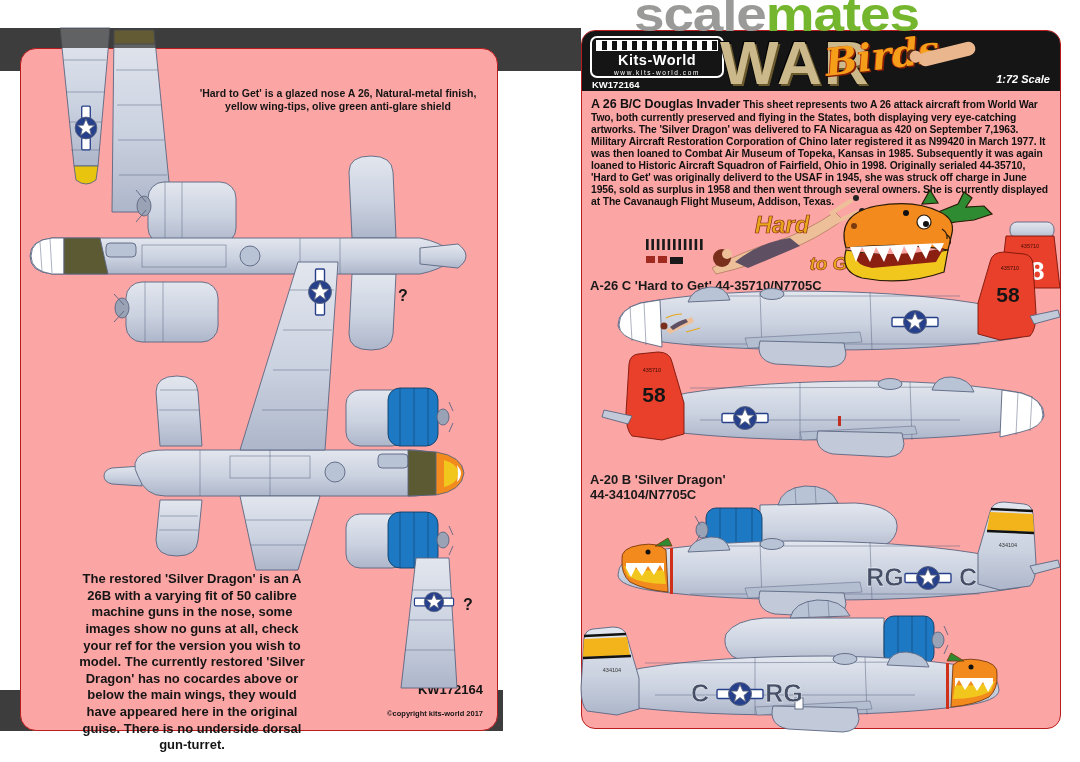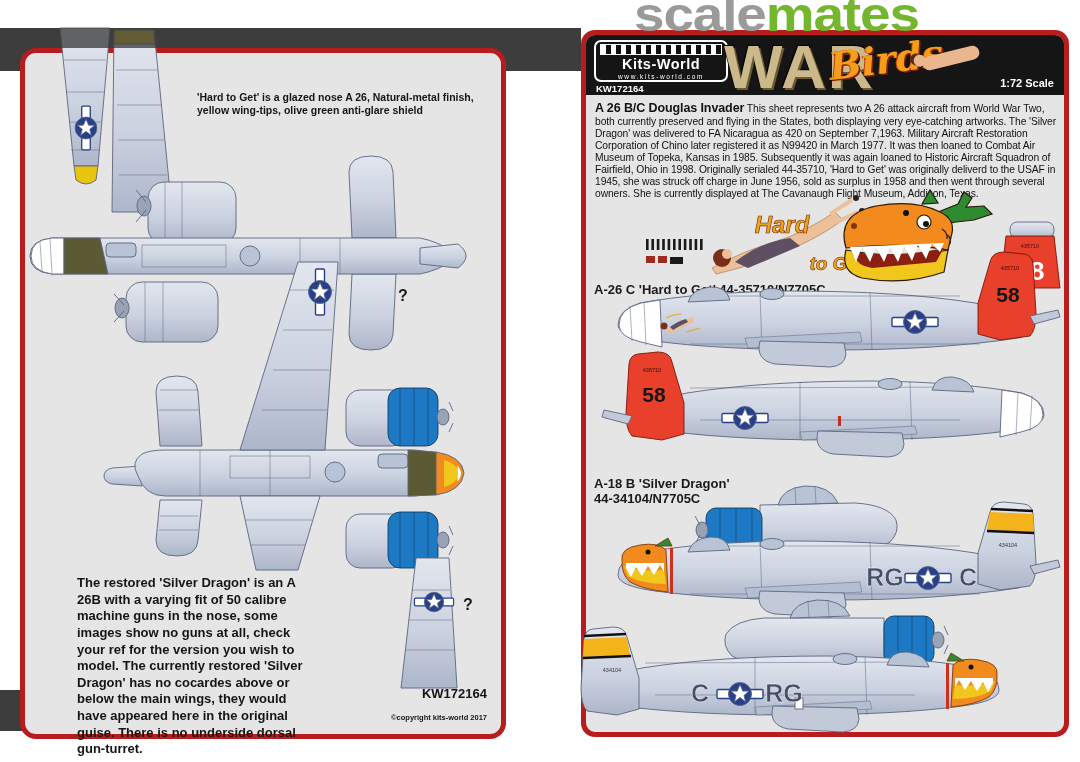--- a/index.html
+++ b/index.html
@@ -2,25 +2,25 @@
 <html><head>
 <meta charset="utf-8">
 <style>
   html,body{margin:0;padding:0;background:#fff;}
   .canvas{position:relative;width:1080px;height:762px;background:#fff;overflow:hidden;
           font-family:"Liberation Sans",sans-serif;}
   .bar{position:absolute;background:#3d3d3d;z-index:1;}
   .bar-top{left:0;top:28px;width:581px;height:43px;}
   .bar-bottom{left:0;top:690px;width:503px;height:41px;}
   .bar-dim{position:absolute;left:0;top:28px;width:581px;height:20px;background:rgba(61,61,61,0.78);z-index:4;}
-  .page{position:absolute;background:#e5e5e5;border:5px solid #b91c1c;z-index:2;}
+  .page{position:absolute;background:#fca5a5;border:1px solid #b91c1c;z-index:2;}
   .page-left{left:20px;top:48px;width:476px;height:681px;border-radius:16px;}
   .page-right{left:581px;top:30px;width:478px;height:697px;border-radius:14px;overflow:hidden;}
   .art{position:absolute;left:0;top:0;width:1080px;height:762px;z-index:3;pointer-events:none;}
-  .note{position:absolute;font-weight:bold;color:#151515;}
+  .note{position:absolute;font-weight:bold;color:#151515;text-align:center;}
   .top-note{left:172px;top:38px;width:290px;font-size:10.5px;line-height:1.25;white-space:pre-line;}
   .bottom-note{left:52px;top:522px;width:238px;font-size:13px;line-height:1.28;}
   .kw-block{position:absolute;right:14px;bottom:12px;text-align:right;color:#151515;}
   .kw-num{font-weight:bold;font-size:13px;}
   .kw-copy{font-weight:bold;font-size:7.5px;margin-top:12px;}
   .header{position:absolute;left:0;top:0;width:100%;height:60px;background:#151515;}
   .logo-box{position:absolute;left:8px;top:5px;width:134px;height:42px;border:2px solid #fff;
             border-radius:7px;padding:2px 4px;box-sizing:border-box;background:#151515;}
   .keys{height:9px;border:1px solid #fff;background:repeating-linear-gradient(90deg,#fff 0 5px,#111 5px 10px);}
   .brand{color:#fff;font-weight:bold;font-size:14.5px;letter-spacing:.5px;text-align:center;margin-top:1px;}
@@ -28,23 +28,23 @@
   .hdr-kw{position:absolute;left:10px;top:48px;color:#fff;font-weight:bold;font-size:9.5px;}
   .war{position:absolute;left:138px;top:-4px;font-size:62px;font-weight:900;letter-spacing:2px;
        color:#cbb98c;text-shadow:2px 2px 0 #6a5a2e,-1px -1px 0 #000,1px -1px 0 #000;}
   .birds{position:absolute;left:243px;top:2px;font-size:38px;font-weight:bold;font-style:italic;
          font-family:"DejaVu Serif",serif;color:#f59e19;transform:rotate(-7deg);
          text-shadow:1.5px 1.5px 0 #8a1f08,-1px 0 0 #c23c10;}
   .pinup-fig{position:absolute;left:336px;top:16px;width:58px;height:14px;background:#e9b68e;
              border-radius:8px;transform:rotate(-14deg);}
   .pinup-fig:before{content:"";position:absolute;left:-8px;top:-4px;width:12px;height:12px;
              border-radius:50%;background:#e9b68e;box-shadow:-3px -2px 0 #5a2a14;}
-  .scale-lbl{position:absolute;right:10px;bottom:6px;color:#fff;font-weight:bold;font-size:11px;}
+  .scale-lbl{position:absolute;right:10px;bottom:6px;color:#fff;font-weight:bold;font-size:11px;font-style:italic;}
   .desc{position:absolute;left:9px;top:66px;width:462px;color:#111;font-size:10.3px;
-        font-weight:normal;line-height:1.17;letter-spacing:-.1px;}
+        font-weight:bold;line-height:1.17;letter-spacing:-.1px;}
   .desc b{font-size:12.5px;}
   .ac-label{position:absolute;color:#1a1a1a;font-weight:bold;font-size:13px;white-space:pre-line;}
   .label1{left:8px;top:247px;}
   .label2{left:8px;top:442px;line-height:1.15;}
   .watermark{position:absolute;left:634px;top:-14px;z-index:5;font-size:49px;font-weight:bold;
              letter-spacing:-1px;transform:scaleX(1.12);transform-origin:left top;}
 </style>
 </head>
 <body>
 
@@ -74,21 +74,21 @@
       <div class="war">WAR</div>
       <div class="birds">Birds</div>
       <div class="pinup-fig"></div>
       <div class="scale-lbl">1:72 Scale</div>
     </div>
     <div class="desc">
       <b>A 26 B/C Douglas Invader</b>
       <span>This sheet represents two A 26 attack aircraft from World War Two, both currently preserved and flying in the States, both displaying very eye-catching artworks. The 'Silver Dragon' was delivered to FA Nicaragua as 420 on September 7,1963. Military Aircraft Restoration Corporation of Chino later registered it as N99420 in March 1977. It was then loaned to Combat Air Museum of Topeka, Kansas in 1985. Subsequently it was again loaned to Historic Aircraft Squadron of Fairfield, Ohio in 1998. Originally serialed 44-35710, 'Hard to Get' was originally deliverd to the USAF in 1945, she was struck off charge in June 1956, sold as surplus in 1958 and then went through several owners. She is currently displayed at The Cavanaugh Flight Museum, Addison, Texas.</span>
     </div>
     <div class="ac-label label1">A-26 C 'Hard to Get' 44-35710/N7705C</div>
-    <div class="ac-label label2">A-18 B 'Silver Dragon'
+    <div class="ac-label label2">A-20 B 'Silver Dragon'
 44-34104/N7705C</div>
   </div>
 
   <svg class="art" viewBox="0 0 1080 762">
     <defs>
       <linearGradient id="metal" x1="0" y1="0" x2="0" y2="1">
         <stop offset="0" stop-color="#e2e6ee"></stop>
           <stop offset="0.55" stop-color="#cbd2e0"></stop>
           <stop offset="1" stop-color="#adb6ca"></stop>
       </linearGradient>

